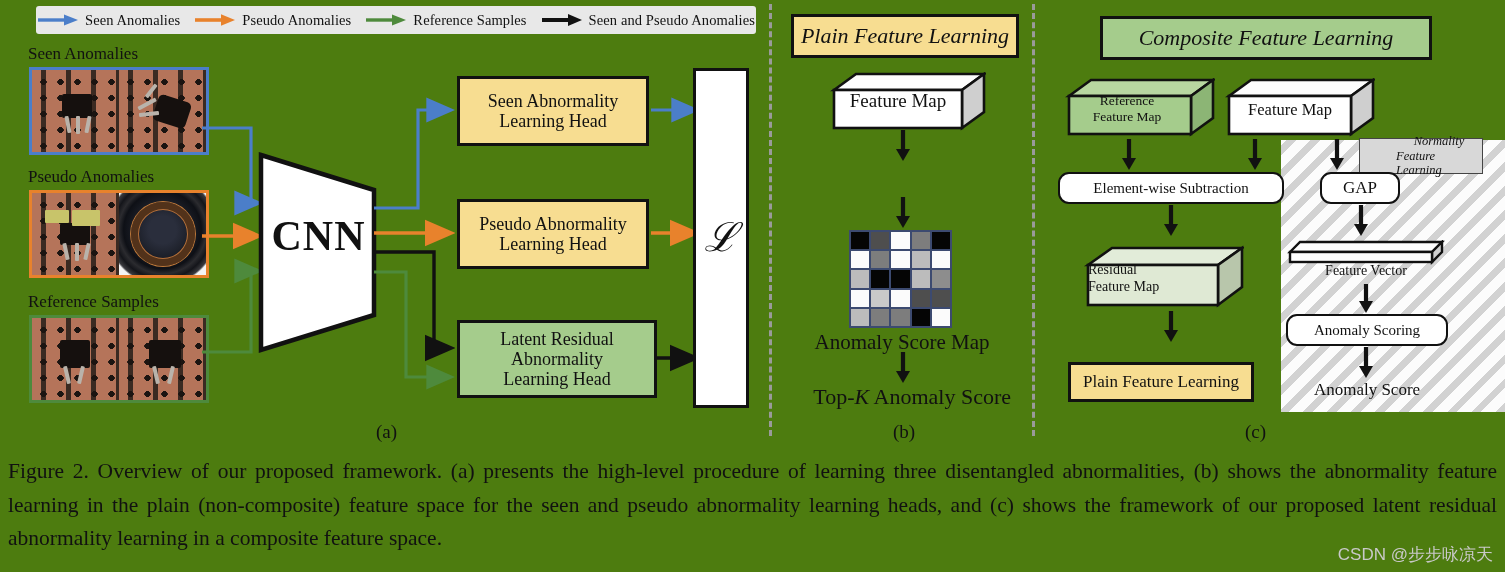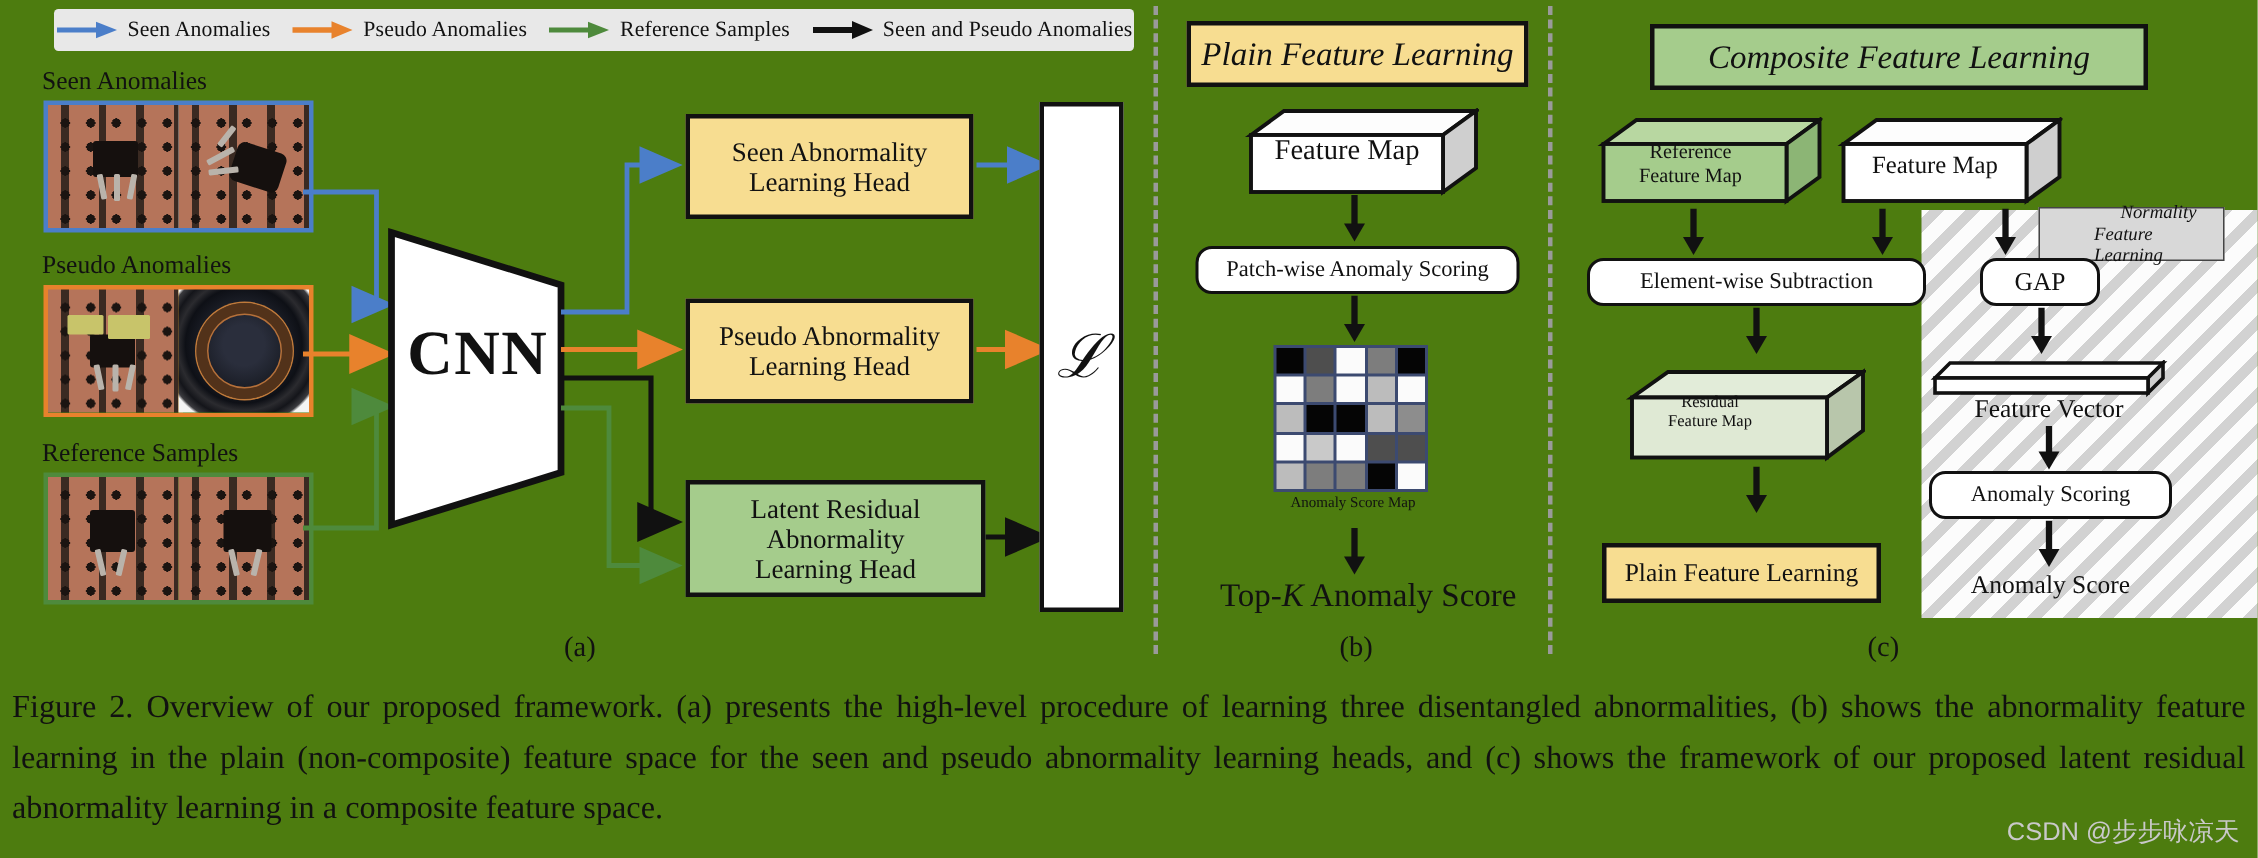--- a/index.html
+++ b/index.html
@@ -239,23 +239,20 @@
     <polygon points="136,18 158,2 158,40 136,56" fill="#cfcfcf" stroke="#111" stroke-width="2.6"></polygon>
     <rect x="8" y="18" width="128" height="38" fill="#fff" stroke="#111" stroke-width="2.6"></rect>
   </svg>
   <div class="abs" style="left:834px;top:90px;width:128px;text-align:center;font-size:19px;">Feature Map</div>
 
   <svg class="abs" style="left:893px;top:130px;" width="20" height="32">
     <line x1="10" y1="0" x2="10" y2="20" stroke="#111" stroke-width="4.2"></line>
     <polygon points="3,19 17,19 10,31" fill="#111"></polygon>
   </svg>
 
-  <div class="abs rbox" style="left:797px;top:164px;width:216px;height:32px;">
-    <span>Patch-wise Anomaly Scoring</span>
-  </div>
 
   <svg class="abs" style="left:893px;top:197px;" width="20" height="32">
     <line x1="10" y1="0" x2="10" y2="20" stroke="#111" stroke-width="4.2"></line>
     <polygon points="3,19 17,19 10,31" fill="#111"></polygon>
   </svg>
 
   <div class="grid5" id="score-grid" style="left: 849px; top: 230px; width: 103px; height: 98px; background: rgb(60, 74, 112);">
       <div class="gcell" style="background: rgb(5, 5, 5);"></div>
       <div class="gcell" style="background: rgb(78, 78, 78);"></div>
       <div class="gcell" style="background: rgb(251, 251, 251);"></div>
@@ -276,21 +273,21 @@
       <div class="gcell" style="background: rgb(251, 251, 251);"></div>
       <div class="gcell" style="background: rgb(78, 78, 78);"></div>
       <div class="gcell" style="background: rgb(78, 78, 78);"></div>
       <div class="gcell" style="background: rgb(188, 188, 188);"></div>
       <div class="gcell" style="background: rgb(125, 125, 125);"></div>
       <div class="gcell" style="background: rgb(125, 125, 125);"></div>
       <div class="gcell" style="background: rgb(5, 5, 5);"></div>
       <div class="gcell" style="background: rgb(251, 251, 251);"></div>
     </div>
 
-  <div class="abs" style="left:800px;top:330px;width:204px;text-align:center;font-size:10px;">Anomaly Score Map</div>
+  <div class="abs" style="left:800px;top:330px;width:204px;text-align:center;font-size:21px;">Anomaly Score Map</div>
 
   <svg class="abs" style="left:893px;top:352px;" width="20" height="32">
     <line x1="10" y1="0" x2="10" y2="20" stroke="#111" stroke-width="4.2"></line>
     <polygon points="3,19 17,19 10,31" fill="#111"></polygon>
   </svg>
 
   <div class="abs" style="left:795px;top:384px;width:216px;text-align:right;font-size:22px;">
     <span>Top-</span><em>K</em><span> Anomaly Score</span>
   </div>
 
@@ -351,31 +348,31 @@
   <svg class="abs" style="left:1351px;top:205px;" width="20" height="32">
     <line x1="10" y1="0" x2="10" y2="20" stroke="#111" stroke-width="4.2"></line>
       <polygon points="3,19 17,19 10,31" fill="#111"></polygon>
     </svg>
 
   <svg class="abs" style="left:1082px;top:245px;" width="162" height="66">
     <polygon points="6,20 30,3 160,3 136,20" fill="#e2ecd9" stroke="#111" stroke-width="2.6"></polygon>
     <polygon points="136,20 160,3 160,42 136,60" fill="#b8c6ab" stroke="#111" stroke-width="2.6"></polygon>
     <rect x="6" y="20" width="130" height="40" fill="#dfe9d4" stroke="#111" stroke-width="2.6"></rect>
   </svg>
-  <div class="abs" style="left:1088px;top:262px;width:104px;text-align:center;font-size:11px;line-height:1.18;">
+  <div class="abs" style="left:1088px;top:262px;width:104px;font-size:14px;line-height:1.18;">
     <span>Residual</span><br>
     <span>Feature Map</span>
   </div>
 
   <svg class="abs" style="left:1286px;top:240px;" width="160" height="26">
     <polygon points="4,12 14,2 156,2 146,12" fill="#fdfdfd" stroke="#111" stroke-width="2.4"></polygon>
     <polygon points="146,12 156,2 156,12 146,22" fill="#cfcfcf" stroke="#111" stroke-width="2.4"></polygon>
     <rect x="4" y="12" width="142" height="10" fill="#fff" stroke="#111" stroke-width="2.4"></rect>
   </svg>
-  <div class="abs" style="left:1286px;top:263px;width:160px;text-align:center;font-size:17px;">Feature Vector</div>
+  <div class="abs" style="left:1286px;top:263px;width:160px;text-align:center;font-size:14px;">Feature Vector</div>
 
   <svg class="abs" style="left:1161px;top:311px;" width="20" height="32">
     <line x1="10" y1="0" x2="10" y2="20" stroke="#111" stroke-width="4.2"></line>
       <polygon points="3,19 17,19 10,31" fill="#111"></polygon>
     </svg>
   <svg class="abs" style="left:1356px;top:284px;" width="20" height="30">
     <line x1="10" y1="0" x2="10" y2="18" stroke="#111" stroke-width="4.2"></line>
       <polygon points="3,17 17,17 10,29" fill="#111"></polygon>
     </svg>
 

